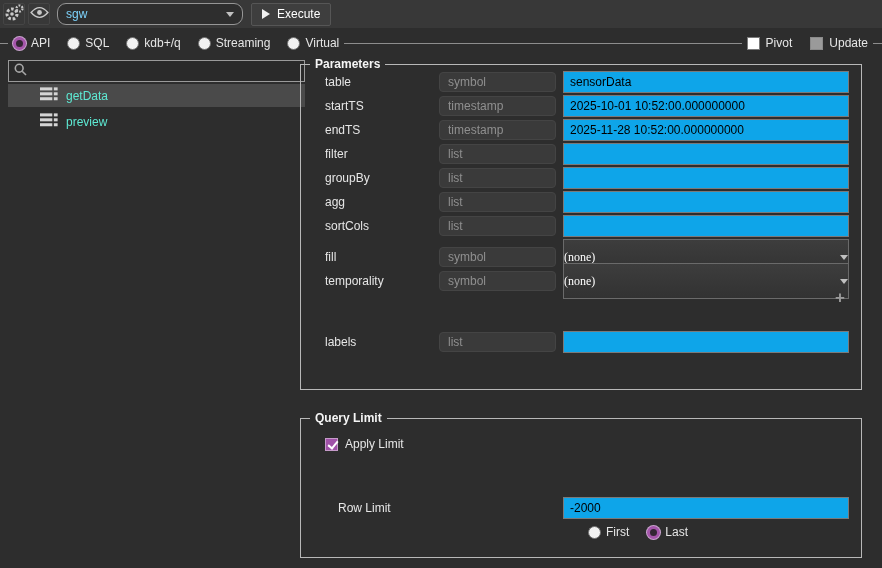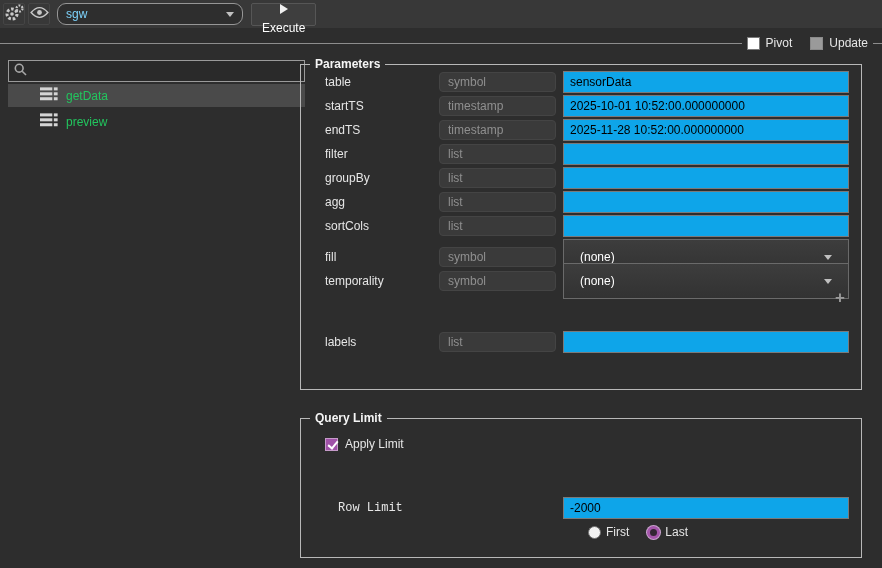--- a/index.html
+++ b/index.html
@@ -29,21 +29,21 @@
     display:flex; align-items:center; padding:0 8px; color:#7dd3fc;
   }
   .conn-select .grow { flex:1; }
   .caret {
     width:0; height:0; border-left:4px solid transparent;
     border-right:4px solid transparent; border-top:5px solid #c0c0c0;
   }
   .exec-btn {
     margin-left:8px; height:23px; padding:0 10px;
     background:#3e3e3e; border:1px solid #565656; border-radius:2px;
-    display:flex; align-items:center; gap:7px; color:#fff;flex-direction:column;
+    display:flex; align-items:center; gap:7px; color:#fff;
   }
   .play {
     width:0; height:0; border-top:5px solid transparent;
     border-bottom:5px solid transparent; border-left:8px solid #f0f0f0;
   }
 
   
   .filter-row {
     position:absolute; left:0; top:33px; width:882px; height:20px;
     display:flex; align-items:center;
@@ -75,21 +75,21 @@
     height:22px; background:#2a2a2a; border:1px solid #9a9a9a;
     display:flex; align-items:center; padding:0 5px; gap:5px;
   }
   .search-box input {
     flex:1; background:transparent; border:none; outline:none;
     color:#e6e6e6; font:inherit;
   }
   .tree { margin-top:2px; }
   .tree-item {
     height:23px; display:flex; align-items:center; gap:8px;
-    padding-left:32px; margin-bottom:3px; color:#22c55e;
+    padding-left:32px; margin-bottom:3px; color:#5eead4;
   }
   .tree-item.selected { background:#4a4a4a; }
 
   
   fieldset {
     position:absolute; left:300px; width:562px;
     border:1px solid #b8b8b8; background:transparent;
   }
   fieldset legend {
     margin-left:9px; padding:0 5px; font-weight:bold; color:#f5f5f5;
@@ -109,34 +109,34 @@
     color:#8f8f8f; padding-left:8px;
   }
   .pinput, .ql-input {
     width:100%; height:22px; background:#0ea5e9; color:#000;
     border:1px solid #7a7a7a; padding:0 6px; font:inherit; outline:none;
   }
   .pselect {
     width:100%; height:36px;
     background:linear-gradient(#3d3d3d,#323232);
     border:1px solid #6a6a6a; color:#fff;
-    display:flex; align-items:center; padding:0 16px;
+    display:flex; align-items:center; padding:0 0;font-family:Liberation Serif, serif;
   }
   .pselect .grow { flex:1; }
   .add-row { height:22px; display:flex; justify-content:flex-end; align-items:center; padding-right:16px; }
   .plus-btn { color:#9a9a9a; font-size:17px; font-weight:bold; line-height:14px; }
   .spacer22 { height:22px; }
 
   
   .ql-check-row { display:flex; align-items:center; gap:7px; margin:12px 0 0 24px;text-align:center; }
   .ql-grid {
     display:grid; grid-template-columns:238px 1fr;
     align-items:center; margin:46px 12px 0 24px;
   }
-  .ql-label { padding-left:13px;font-family:Liberation Mono, monospace; }
+  .ql-label { padding-left:13px; }
   .ql-radio-row { display:flex; gap:18px; margin:6px 12px 0 287px; align-items:center; }
 </style>
 </head>
 <body>
 
 <div class="toolbar">
   <div class="icon-btn">
     <span>
       <svg width="20" height="20" viewBox="0 0 20 20">
         <circle cx="8" cy="11" r="5" fill="none" stroke="#c8c8c8" stroke-width="3" stroke-dasharray="2.6 1.8"></circle>
@@ -159,20 +159,42 @@
     <span class="caret"></span>
   </div>
   <div class="exec-btn">
     <span class="play"></span>
     <span>Execute</span>
   </div>
 </div>
 
 <div class="filter-row">
   <div class="hline" style="width:8px;"></div>
+  <div class="radio-group">
+    <div class="radio-opt">
+      <span class="radio selected"></span>
+      <span>API</span>
+    </div>
+    <div class="radio-opt">
+      <span class="radio"></span>
+      <span>SQL</span>
+    </div>
+    <div class="radio-opt">
+      <span class="radio"></span>
+      <span>kdb+/q</span>
+    </div>
+    <div class="radio-opt">
+      <span class="radio"></span>
+      <span>Streaming</span>
+    </div>
+    <div class="radio-opt">
+      <span class="radio"></span>
+      <span>Virtual</span>
+    </div>
+  </div>
   <div class="hline" style="flex:1;"></div>
   <div class="chk-opt">
     <span class="checkbox"></span>
     <span>Pivot</span>
   </div>
   <div class="chk-opt" style="margin-left:8px;">
     <span class="checkbox disabled"></span>
     <span>Update</span>
   </div>
   <div class="hline" style="width:9px;"></div>

